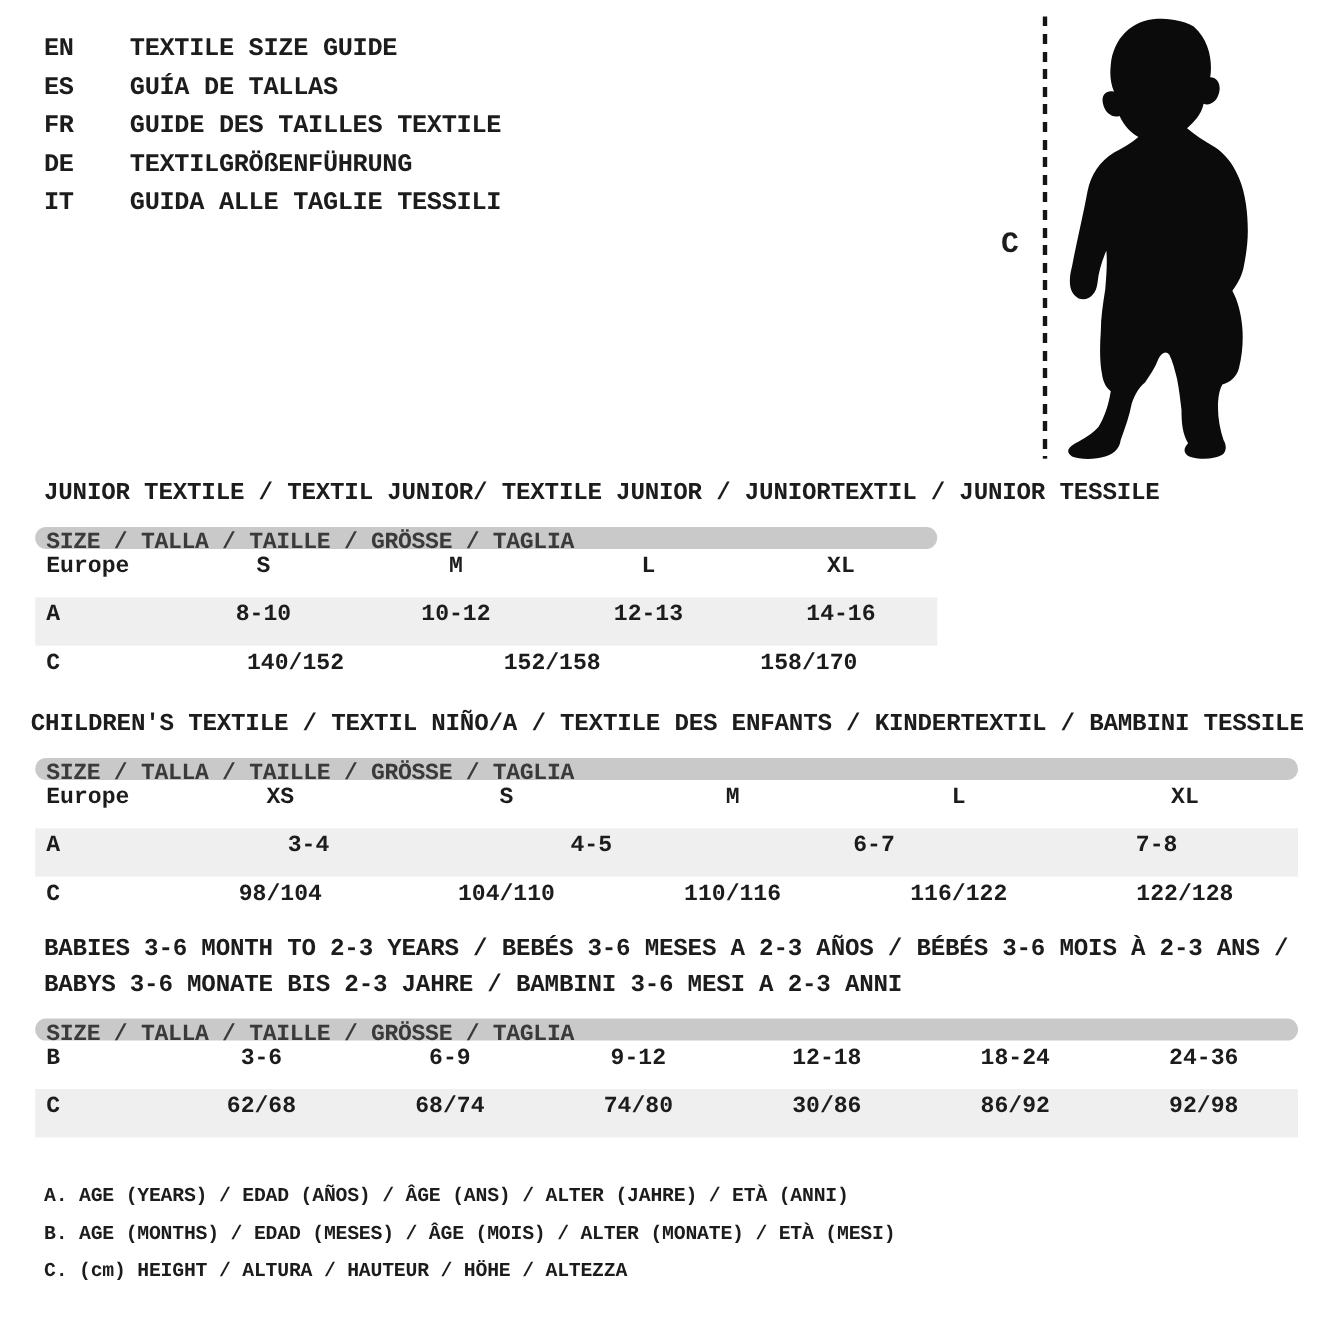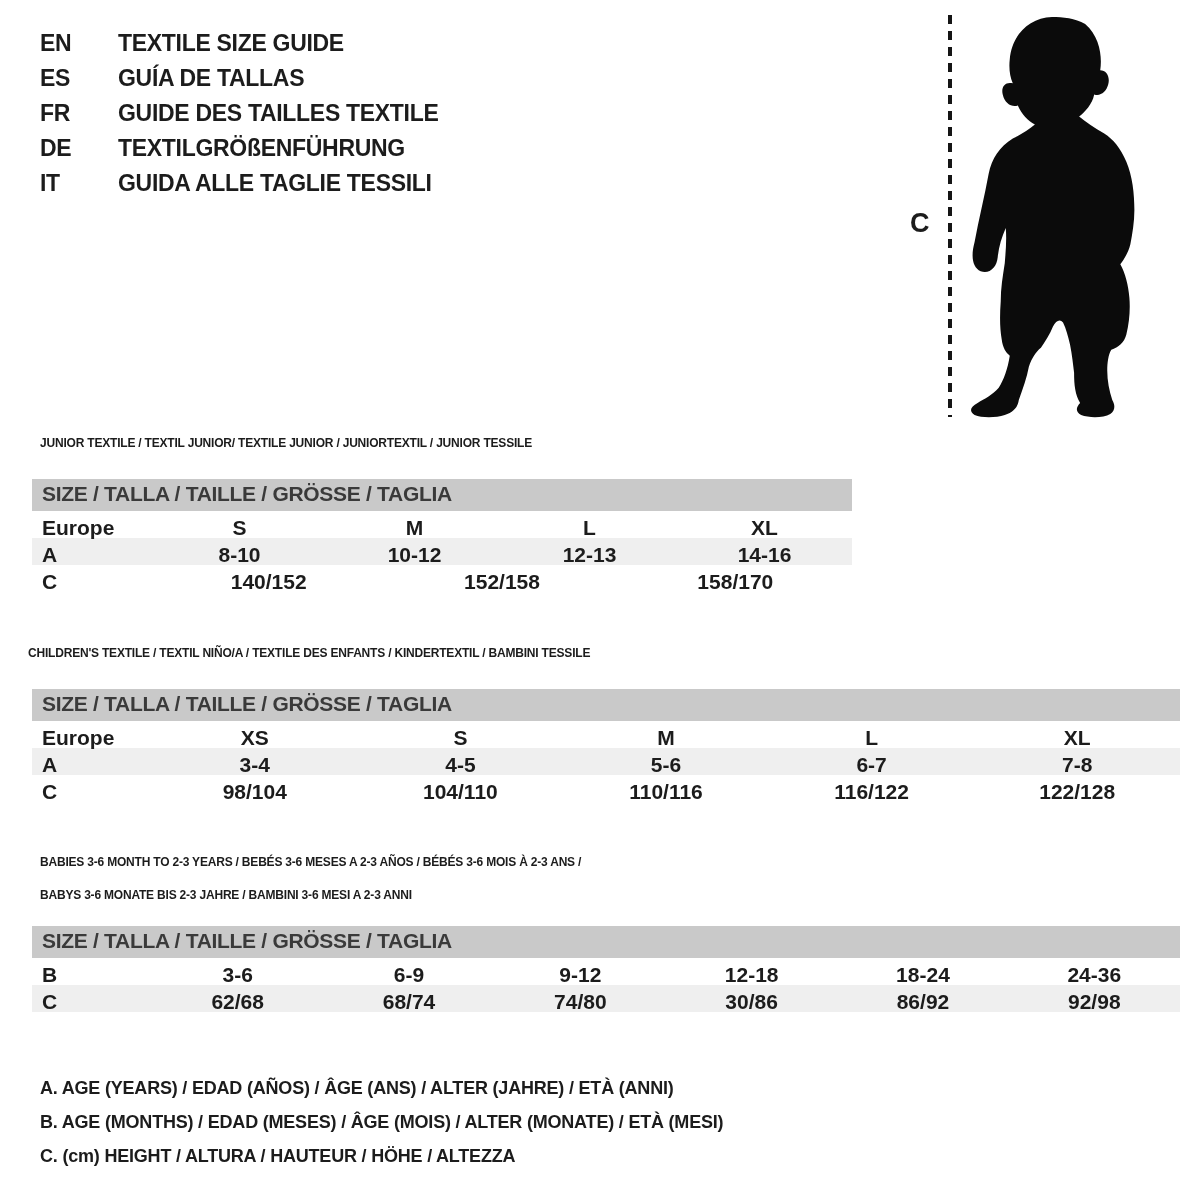--- a/index.html
+++ b/index.html
@@ -11,53 +11,53 @@
   *{margin:0;padding:0;box-sizing:border-box;}
   html,body{background:#ffffff;}
   body{
     position:relative;
     width:1200px;height:1200px;
     font-family:"Liberation Sans","DejaVu Sans",sans-serif;
     font-weight:bold;
     color:var(--ink);
     overflow:hidden;
   }
-  .abs{position:absolute;}
+  .abs{position:absolute;font-family:Liberation Mono, monospace;}
 
   
   .lang-block{left:40px;top:26px;}
   .lang-row{display:flex;height:35px;align-items:center;font-size:23px;letter-spacing:-0.3px;}
   .lang-code{width:78px;}
   .lang-text{white-space:nowrap;}
 
   
   .figure{left:880px;top:8px;width:300px;height:425px;}
   .measure-label{position:absolute;left:30px;top:200px;font-size:27px;}
   .dash-line{
     position:absolute;left:68px;top:7px;width:4px;height:402px;
     background:repeating-linear-gradient(to bottom,#151515 0 9px,transparent 9px 16px);
   }
   .silhouette{position:absolute;left:84px;top:7px;}
 
   
-  .sec-title{font-size:12px;letter-spacing:-0.2px;white-space:nowrap;}
+  .sec-title{font-size:22px;letter-spacing:-0.2px;white-space:nowrap;}
   .h-junior{left:40px;top:436px;}
   .h-children{left:28px;top:646px;}
   .h-babies{left:40px;top:846px;line-height:33px;}
 
   
   .size-table{left:32px;}
   .t1{top:479px;width:820px;}
   .t2{top:689px;width:1148px;}
   .t3{top:926px;width:1148px;}
   .thead{
-    height:32px;line-height:30px;background:var(--bar-gray);
-    color:var(--bar-ink);padding-left:10px;font-size:21px;letter-spacing:-0.3px;
-  }
-  .trow{display:flex;height:27px;line-height:33px;font-size:21px;}
+    height:20px;line-height:30px;background:var(--bar-gray);
+    color:var(--bar-ink);padding-left:10px;font-size:21px;letter-spacing:-0.3px;border-radius:11px;
+  }
+  .trow{display:flex;height:44px;line-height:33px;font-size:21px;}
   .trow.alt{background:var(--alt-row);}
   .rlabel{width:120px;padding-left:10px;}
   .cell{flex:1;text-align:center;}
 
   
   .legend{left:40px;top:1071px;font-size:18px;line-height:34px;letter-spacing:-0.2px;}
   .legend div{white-space:nowrap;}
 </style>
 </head>
 <body>
@@ -171,21 +171,20 @@
     <span class="cell">XS</span>
     <span class="cell">S</span>
     <span class="cell">M</span>
     <span class="cell">L</span>
     <span class="cell">XL</span>
   </div>
   <div class="trow alt">
     <span class="rlabel">A</span>
     <span class="cell">3-4</span>
     <span class="cell">4-5</span>
-    <span class="cell">5-6</span>
     <span class="cell">6-7</span>
     <span class="cell">7-8</span>
   </div>
   <div class="trow">
     <span class="rlabel">C</span>
     <span class="cell">98/104</span>
     <span class="cell">104/110</span>
     <span class="cell">110/116</span>
     <span class="cell">116/122</span>
     <span class="cell">122/128</span>

